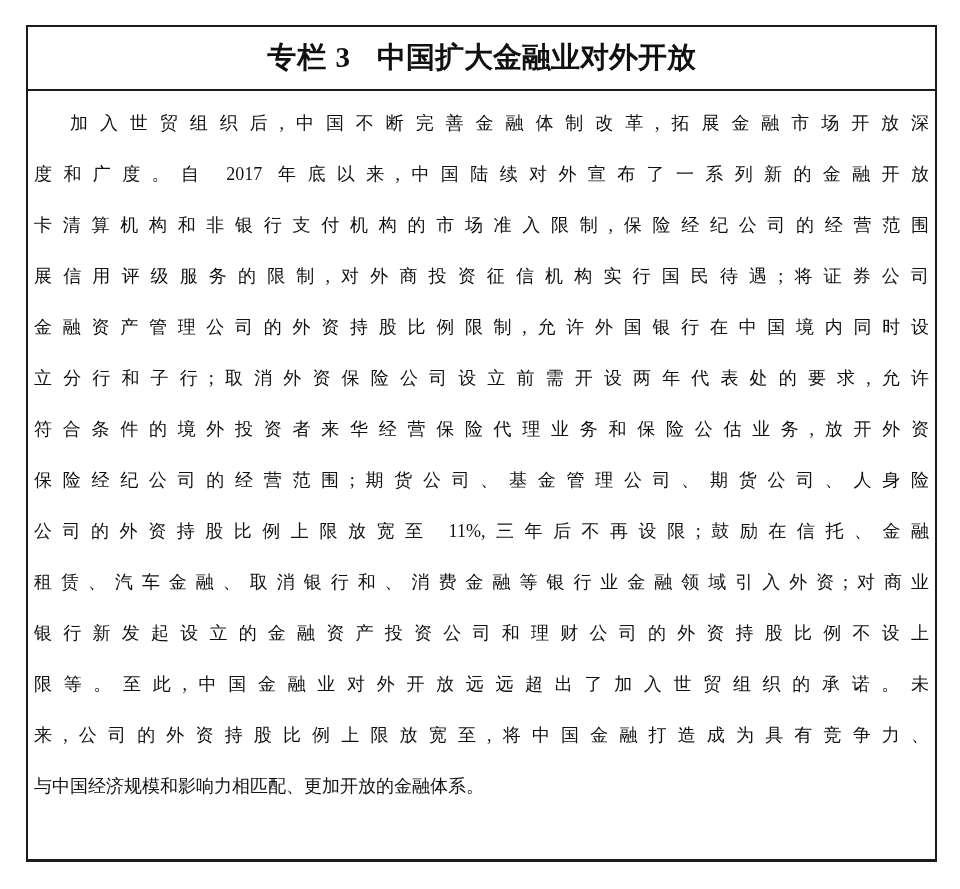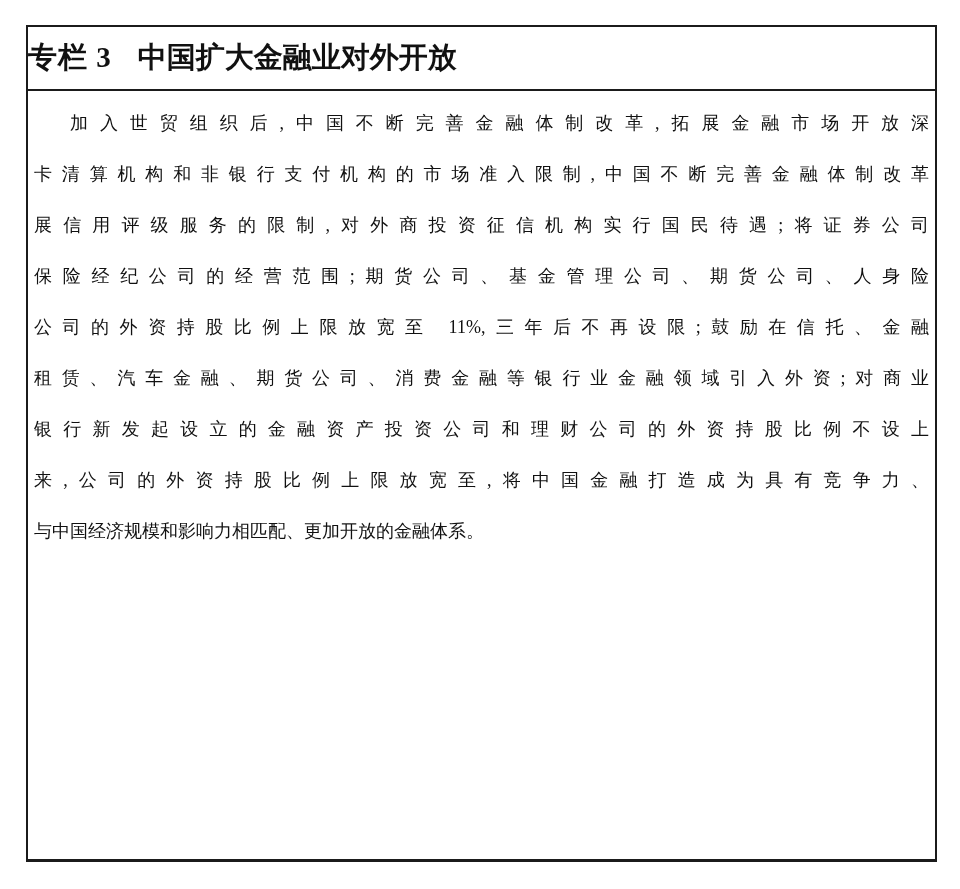--- a/index.html
+++ b/index.html
@@ -24,21 +24,21 @@
     box-sizing: border-box;
     border: 2px solid #1b1b1b;
     border-bottom-width: 3px;
     background: #ffffff;
   }
   .title-row {
     box-sizing: border-box;
     height: 64px;
     line-height: 60px;
     border-bottom: 2px solid #1b1b1b;
-    text-align: left;
+    text-align: center;
     font-weight: bold;
     font-size: 29px;
     white-space: nowrap;
   }
   .title-row .box-label {
     margin-right: 26px;
     letter-spacing: 1px;
   }
   .body-area {
     box-sizing: border-box;
@@ -64,23 +64,28 @@
 </head>
 <body>
 
 <div class="page">
   <div class="column-box">
     <div class="title-row">
       <span class="box-label">专栏 3</span><span class="box-title-text">中国扩大金融业对外开放</span>
     </div>
     <div class="body-area">
       <div class="body-line first">加入世贸组织后,中国不断完善金融体制改革,拓展金融市场开放深</div>
-      <div class="body-line">卡清算机构和非银行支付机构的市场准入限制,中国不断完善金融体制改革</div>
+      <div class="body-line">度和广度。自 2017 年底以来,中国陆续对外宣布了一系列新的金融开放</div>
+      <div class="body-line">卡清算机构和非银行支付机构的市场准入限制,保险经纪公司的经营范围</div>
       <div class="body-line">展信用评级服务的限制,对外商投资征信机构实行国民待遇;将证券公司</div>
+      <div class="body-line">金融资产管理公司的外资持股比例限制,允许外国银行在中国境内同时设</div>
+      <div class="body-line">立分行和子行;取消外资保险公司设立前需开设两年代表处的要求,允许</div>
+      <div class="body-line">符合条件的境外投资者来华经营保险代理业务和保险公估业务,放开外资</div>
       <div class="body-line">保险经纪公司的经营范围;期货公司、基金管理公司、期货公司、人身险</div>
       <div class="body-line">公司的外资持股比例上限放宽至 11%,三年后不再设限;鼓励在信托、金融</div>
-      <div class="body-line">租赁、汽车金融、期货公司、消费金融等银行业金融领域引入外资;对商业</div>
+      <div class="body-line">租赁、汽车金融、取消银行和、消费金融等银行业金融领域引入外资;对商业</div>
       <div class="body-line">银行新发起设立的金融资产投资公司和理财公司的外资持股比例不设上</div>
+      <div class="body-line">限等。至此,中国金融业对外开放远远超出了加入世贸组织的承诺。未</div>
       <div class="body-line">来,公司的外资持股比例上限放宽至,将中国金融打造成为具有竞争力、</div>
       <div class="body-line last">与中国经济规模和影响力相匹配、更加开放的金融体系。</div>
     </div>
   </div>
 </div>
 
 </body></html>

